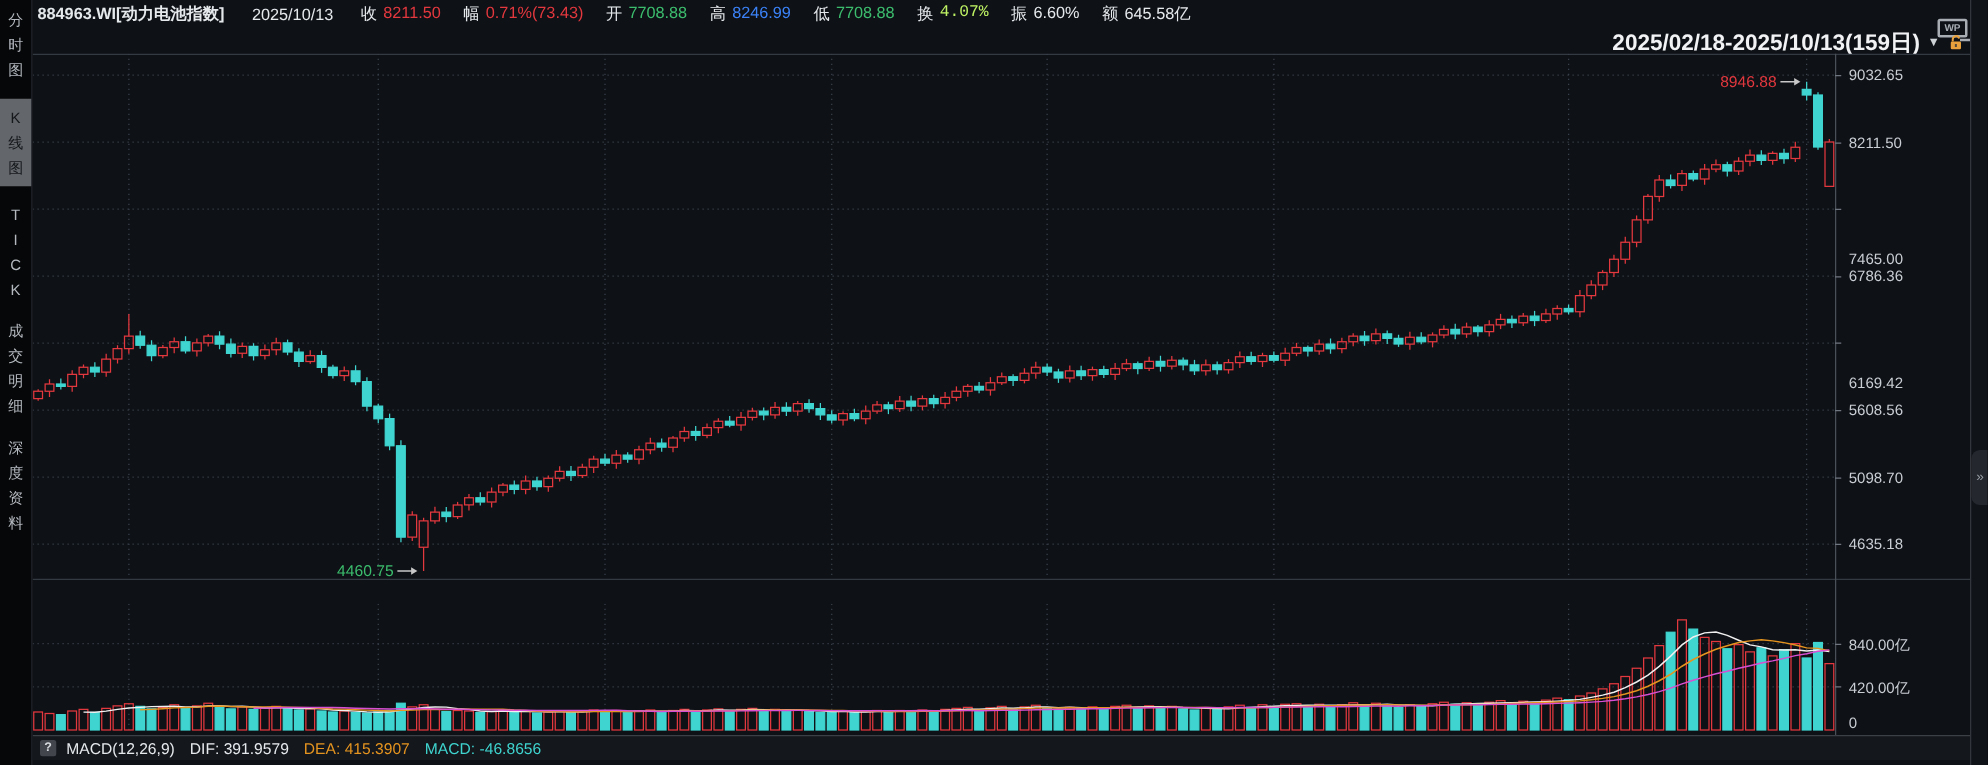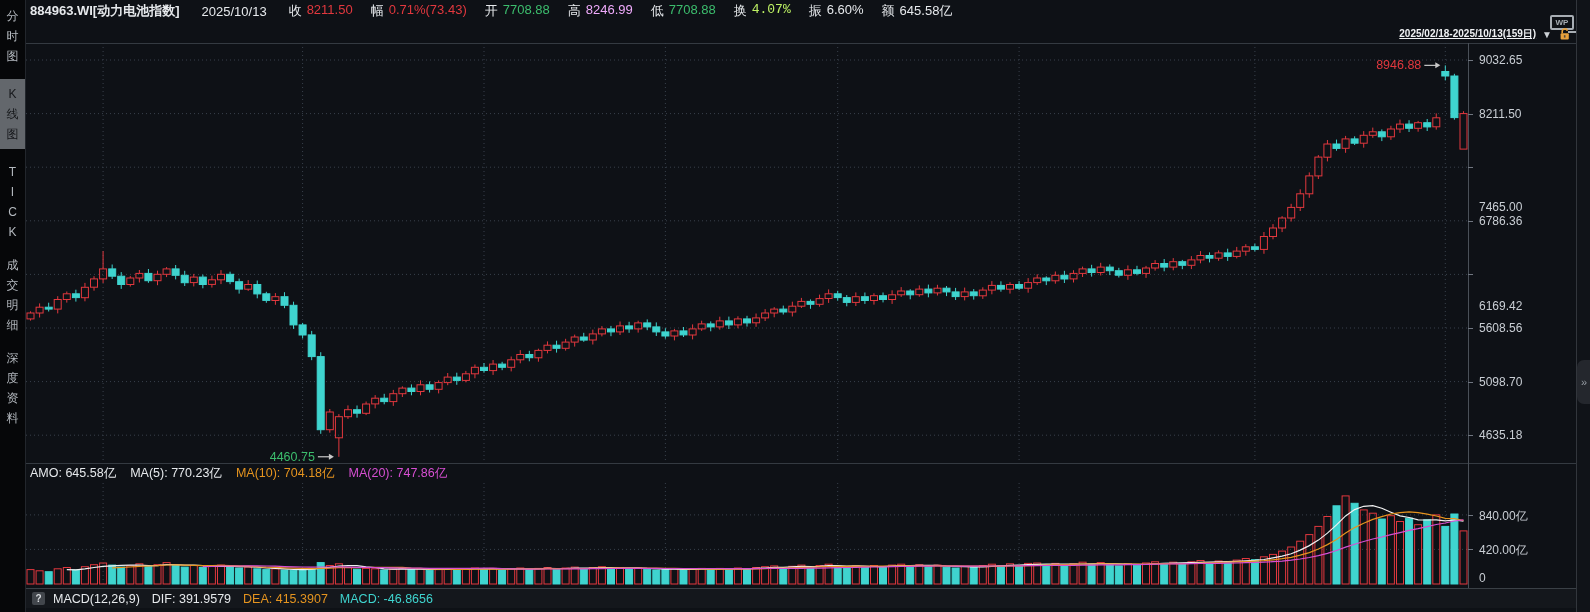--- a/index.html
+++ b/index.html
@@ -21,21 +21,21 @@
   #header-date{margin-right:22px}
   .hfield{display:inline-flex;margin-right:18px}
   .hlbl{color:#e6e9ec;margin-right:5px}
   #wp-badge{position:absolute;left:1550px;top:15px;width:44px;height:17px}
   #wp-box{width:20px;height:11px;border:2px solid #a7adb3;border-radius:2px;color:#a7adb3;
           font-size:8px;font-weight:bold;text-align:center;line-height:11px;letter-spacing:0}
   #wp-stand{width:8px;height:2px;background:#a7adb3;margin:1px auto 0}
 
   
   #range-bar{position:absolute;top:26px;right:18px;height:16px;display:flex;align-items:center;gap:6px}
-  #range-label{font-size:10px;font-weight:bold;color:#f0f2f4;text-decoration:underline;cursor:pointer}
+  #range-label{font-size:18px;font-weight:bold;color:#f0f2f4;cursor:pointer}
   #range-caret{font-size:10px;color:#cdd2d6;cursor:pointer}
 
   
   .hline{position:absolute;left:26px;border-top:1px solid #343a41;height:0}
   #sep-chart-top{top:43px;width:1550px}
   #sep-amo{top:463px;width:1550px}
   #axis-vline{position:absolute;left:1468px;top:43px;width:0;height:545px;border-left:1px solid #4a5058}
 
   
   #price-pane{position:absolute;left:26px;top:43px;width:1442px;height:420px}
@@ -113,21 +113,21 @@
         <span class="hfield">
           <span class="hlbl">幅</span>
           <span style="color: rgb(226, 56, 62);">0.71%(73.43)</span>
         </span>
         <span class="hfield">
           <span class="hlbl">开</span>
           <span style="color: rgb(60, 189, 109);">7708.88</span>
         </span>
         <span class="hfield">
           <span class="hlbl">高</span>
-          <span style="color: #f0abfc;">8246.99</span>
+          <span style="color: #3b82f6;">8246.99</span>
         </span>
         <span class="hfield">
           <span class="hlbl">低</span>
           <span style="color: rgb(60, 189, 109);">7708.88</span>
         </span>
         <span class="hfield">
           <span class="hlbl">换</span>
           <span style="color: #bef264; font-family: Liberation Mono, monospace;">4.07%</span>
         </span>
         <span class="hfield">
@@ -678,26 +678,20 @@
       <div class="axis-tick" style="top: 274px;"></div>
       <div class="axis-label" style="top: 267px; margin-top: 32px;">6169.42</div>
       <div class="axis-tick" style="top: 328px;"></div>
       <div class="axis-label" style="top: 321px;">5608.56</div>
       <div class="axis-tick" style="top: 382px;"></div>
       <div class="axis-label" style="top: 375px;">5098.70</div>
       <div class="axis-tick" style="top: 435px;"></div>
       <div class="axis-label" style="top: 428px;">4635.18</div>
     </div>
 
-  <div id="amo-row">
-      <span style="color: rgb(230, 233, 236);">AMO: 645.58亿</span>
-      <span style="color: rgb(230, 233, 236);">MA(5): 770.23亿</span>
-      <span style="color: rgb(229, 148, 31);">MA(10): 704.18亿</span>
-      <span style="color: rgb(215, 79, 210);">MA(20): 747.86亿</span>
-    </div>
 
   <div id="vol-pane">
       <svg width="1442" height="105" viewBox="0 0 1442 105">
         <g>
           <line x1="0" y1="31.9" x2="1442" y2="31.9" stroke="#39414c" stroke-dasharray="1 3"></line>
           <line x1="0" y1="66.4" x2="1442" y2="66.4" stroke="#39414c" stroke-dasharray="1 3"></line>
           <line x1="77.1" y1="0" x2="77.1" y2="101" stroke="#39414c" stroke-dasharray="1 3"></line>
           <line x1="276.6" y1="0" x2="276.6" y2="101" stroke="#39414c" stroke-dasharray="1 3"></line>
           <line x1="458.0" y1="0" x2="458.0" y2="101" stroke="#39414c" stroke-dasharray="1 3"></line>
           <line x1="639.4" y1="0" x2="639.4" y2="101" stroke="#39414c" stroke-dasharray="1 3"></line>

